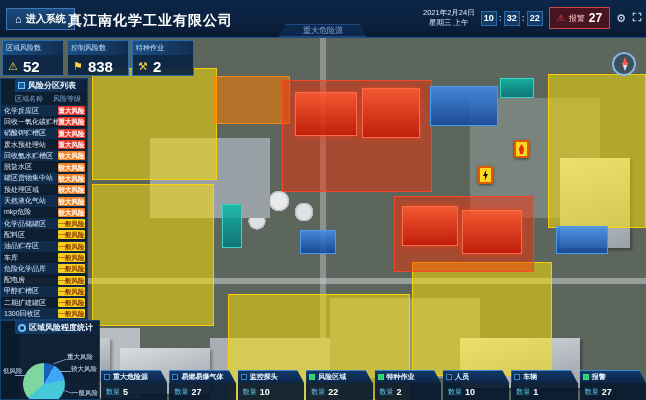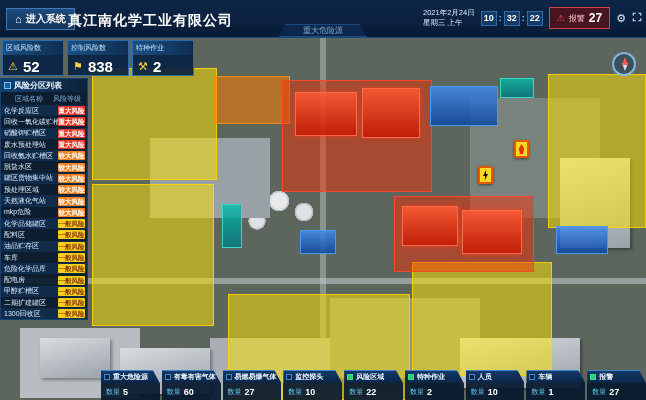--- a/index.html
+++ b/index.html
@@ -51,21 +51,21 @@
     font-size:10px; font-weight:bold; cursor:pointer; }
   .enter-btn .ic { font-size:11px; color:#dfefff; }
   .company { position:absolute; left:68px; top:12px; color:#fff; font-size:14px; font-weight:bold; letter-spacing:1px; }
   .main-title { position:absolute; left:0; right:0; top:4px; text-align:center; color:#fff; font-size:17px; font-weight:bold;
     letter-spacing:5px; text-shadow:0 0 8px rgba(63,167,255,.55); }
   .tabs { position:absolute; left:50%; transform:translateX(-50%); top:24px; display:flex; gap:5px; }
   .tab { width:88px; height:13px; line-height:12px; text-align:center; font-size:8px; color:#86a9cf;
     background:rgba(13,41,80,.9); border:1px solid #1d4a7e; clip-path:polygon(7px 0,calc(100% - 7px) 0,100% 100%,0 100%); cursor:pointer; }
   .tab.active { background:linear-gradient(180deg,#1e7ad0,#125a9e); color:#fff; font-weight:bold; }
   .hdr-right { position:absolute; right:4px; top:4px; height:28px; display:flex; align-items:center; gap:6px; }
-  .date { text-align:left; font-size:7.5px; color:#d9ecff; line-height:1.3; }
+  .date { text-align:center; font-size:7.5px; color:#d9ecff; line-height:1.3; }
   .timebox { display:flex; align-items:center; gap:2px; }
   .tcell { width:16px; height:15px; background:#123a66; border:1px solid #2f6ba6; color:#fff; font-size:9px; font-weight:bold; display:flex; align-items:center; justify-content:center; }
   .colon { color:#9fc6ec; font-size:9px; font-weight:bold; }
   .alarm { display:flex; align-items:center; gap:4px; background:#47141f; border:1px solid #d04545; padding:3px 7px; cursor:pointer; }
   .alarm .tri { color:#ff5a4d; font-size:9px; line-height:1; }
   .alarm .a-lbl { color:#ffc9c9; font-size:8px; }
   .alarm .a-val { color:#fff; font-weight:bold; font-size:12px; }
   .hdr-ic { color:#cfe6ff; font-size:11px; cursor:pointer; line-height:1; }
 
   
@@ -73,21 +73,21 @@
   .stat { width:62px; height:36px; background:rgba(8,34,66,.92); border:1px solid #2c6ba8; }
   .stat .lbl { display:block; font-size:7px; color:#bfe0ff; background:linear-gradient(90deg,rgba(30,90,150,.8),rgba(20,60,110,.3)); padding:2px 3px; }
   .stat .vrow { display:flex; align-items:center; gap:5px; padding:3px 5px; }
   .stat .ic { color:#ffd33f; font-size:11px; line-height:1; }
   .stat .val { color:#fff; font-weight:bold; font-size:15px; }
 
   
   .risk-panel { position:absolute; left:0; top:78px; width:88px; height:242px; background:rgba(5,22,44,.9);
     border:1px solid #16406e; z-index:30; overflow:hidden; }
   .panel-title { height:13px; display:flex; gap:3px; align-items:center; font-size:8px; color:#eaf5ff; font-weight:bold;
-    background:linear-gradient(90deg,#134070,rgba(10,40,80,.25)); padding:0 3px; }
+    background:linear-gradient(90deg,#134070,rgba(10,40,80,.25)); padding:0 3px;margin-left:14px; }
   .ttl-sq { width:7px; height:7px; border:1px solid #6fc3ff; background:#1e5d9e; flex:0 0 auto; }
   .ttl-ci { width:8px; height:8px; border:2px solid #6fc3ff; border-radius:50%; background:#0d2c52; flex:0 0 auto; }
   .cols { display:flex; justify-content:space-between; font-size:7px; color:#7fa9d4; padding:2px 6px 1px 14px; }
   .rows { }
   .row { display:flex; justify-content:space-between; align-items:center; height:11.3px; padding:0 2px 0 3px; }
   .row:nth-child(odd) { background:rgba(22,62,112,.4); }
   .row .nm { font-size:7px; color:#d6eaff; white-space:nowrap; overflow:hidden; }
   .badge { flex:0 0 auto; width:27px; height:9px; line-height:9px; border-radius:1px; font-size:6.5px; text-align:center; font-weight:bold; }
   .lv-major { background:#e8392b; color:#fff; }
   .lv-large { background:#f28220; color:#fff; }
@@ -293,45 +293,50 @@
           <span class="badge lv-general">一般风险</span>
         </div>
         <div class="row">
           <span class="nm">1300回收区</span>
           <span class="badge lv-general">一般风险</span>
         </div>
         <div class="row"></div>
       </div>
   </div>
 
+  <div class="pie-panel">
+    <div class="panel-title">
+      <span class="ttl-ci"></span>
+      <span>区域风险程度统计</span>
+    </div>
+    <div class="pie" style="background: conic-gradient(rgb(22, 96, 192) 0deg, rgb(22, 96, 192) 28.8deg, rgb(63, 167, 245) 28.8deg, rgb(63, 167, 245) 79.2deg, rgb(69, 200, 216) 79.2deg, rgb(69, 200, 216) 230.4deg, rgb(126, 214, 160) 230.4deg, rgb(126, 214, 160) 360deg);"></div>
+    <span class="pline" style="left:52px;top:40px;width:14px;transform:rotate(-20deg);"></span>
+    <span class="pl" style="left:66px;top:32px;">重大风险</span>
+    <span class="pline" style="left:58px;top:50px;width:12px;"></span>
+    <span class="pl" style="left:70px;top:44px;">较大风险</span>
+    <span class="pline" style="left:60px;top:70px;width:12px;transform:rotate(18deg);"></span>
+    <span class="pl" style="left:71px;top:68px;">一般风险</span>
+    <span class="pline" style="left:14px;top:54px;width:10px;"></span>
+    <span class="pl" style="left:2px;top:46px;">低风险</span>
+  </div>
 
   <div class="bbar">
       <div class="seg">
         <div class="seg-tab">
           <span class="chk"></span>
           <span>重大危险源</span>
         </div>
         <div class="seg-cnt">
           <span class="cnt-lbl">数量</span>
           <span class="cnt-val">5</span>
         </div>
       </div>
       <div class="seg">
         <div class="seg-tab">
           <span class="chk"></span>
-          <span>有毒有害气体</span>
-        </div>
-        <div class="seg-cnt">
-          <span class="cnt-lbl">数量</span>
-          <span class="cnt-val">60</span>
-        </div>
-      </div>
-      <div class="seg">
-        <div class="seg-tab">
-          <span class="chk"></span>
           <span>易燃易爆气体</span>
         </div>
         <div class="seg-cnt">
           <span class="cnt-lbl">数量</span>
           <span class="cnt-val">27</span>
         </div>
       </div>
       <div class="seg">
         <div class="seg-tab">
           <span class="chk"></span>

